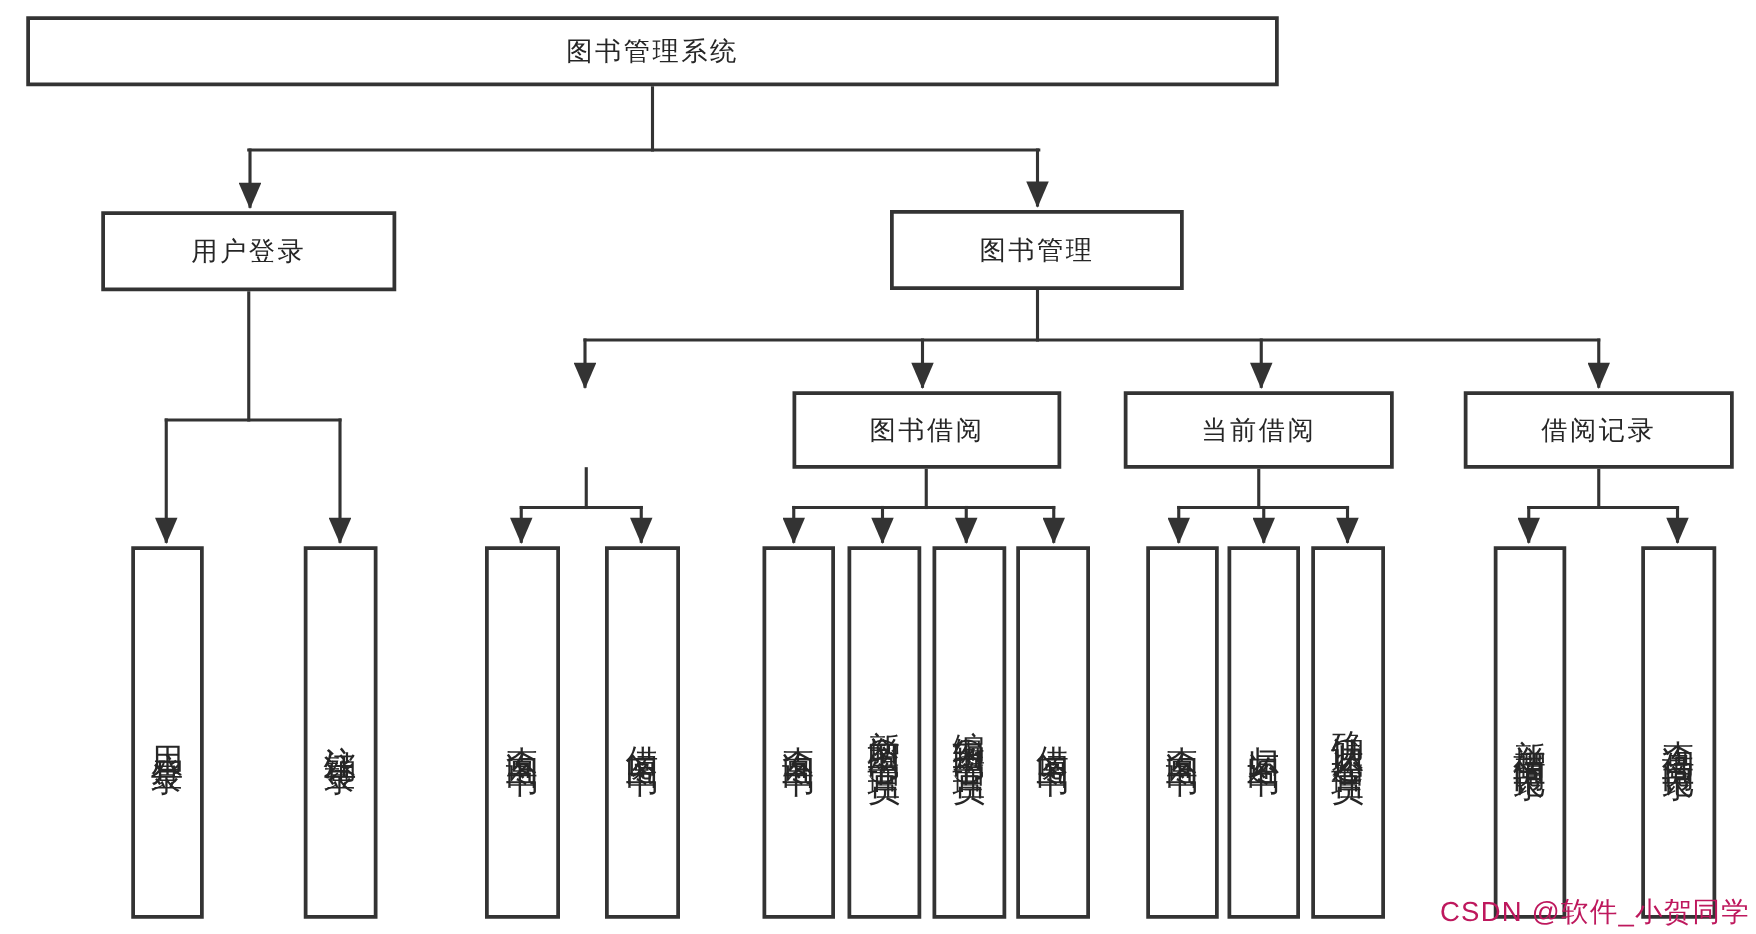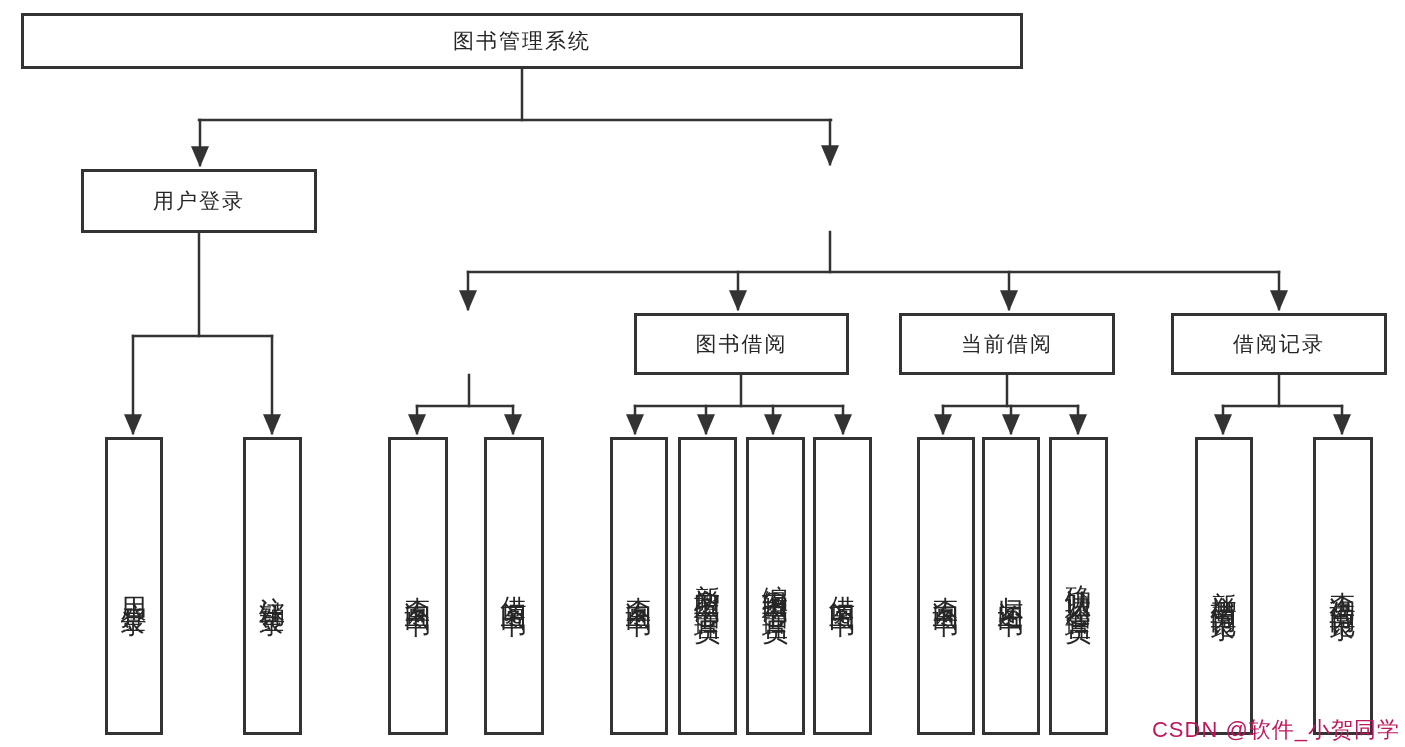--- a/index.html
+++ b/index.html
@@ -108,20 +108,21 @@
       <path d="M1279 375 V406"></path>
       <path d="M1223 406 H1342"></path>
       <line x1="1223" y1="406" x2="1223" y2="433" marker-end="url(#arrow)"></line>
       <line x1="1342" y1="406" x2="1342" y2="433" marker-end="url(#arrow)"></line>
     </g>
   </svg>
 
   <div class="box h-box" style="left: 21px; top: 13px; width: 1002px; height: 56px; color: rgb(38, 38, 38); border-color: rgb(51, 51, 51);">图书管理系统</div>
 
   <div class="box h-box" style="left: 81px; top: 169px; width: 236px; height: 64px; color: rgb(38, 38, 38); border-color: rgb(51, 51, 51);">用户登录</div>
+  <div class="box h-box" style="left: 712px; top: 168px; width: 235px; height: 64px; color: rgb(38, 38, 38); border-color: rgb(51, 51, 51);">图书管理</div>
 
   <div class="box h-box" style="left: 899px; top: 313px; width: 216px; height: 62px; color: rgb(38, 38, 38); border-color: rgb(51, 51, 51);">当前借阅</div>
   <div class="box h-box" style="left: 634px; top: 313px; width: 215px; height: 62px; color: rgb(38, 38, 38); border-color: rgb(51, 51, 51);">图书借阅</div>
   <div class="box h-box" style="left: 1171px; top: 313px; width: 216px; height: 62px; color: rgb(38, 38, 38); border-color: rgb(51, 51, 51); text-align: center;">借阅记录</div>
 
   <div class="box v-box" style="left: 105px; top: 437px; width: 58px; height: 298px; color: rgb(38, 38, 38); border-color: rgb(51, 51, 51);">用户登录</div>
   <div class="box v-box" style="left: 243px; top: 437px; width: 59px; height: 298px; color: rgb(38, 38, 38); border-color: rgb(51, 51, 51);">注销登录</div>
 
   <div class="box v-box" style="left: 388px; top: 437px; width: 60px; height: 298px; color: rgb(38, 38, 38); border-color: rgb(51, 51, 51);">查询图书</div>
   <div class="box v-box" style="left: 484px; top: 437px; width: 60px; height: 298px; color: rgb(38, 38, 38); border-color: rgb(51, 51, 51);">借阅图书</div>

